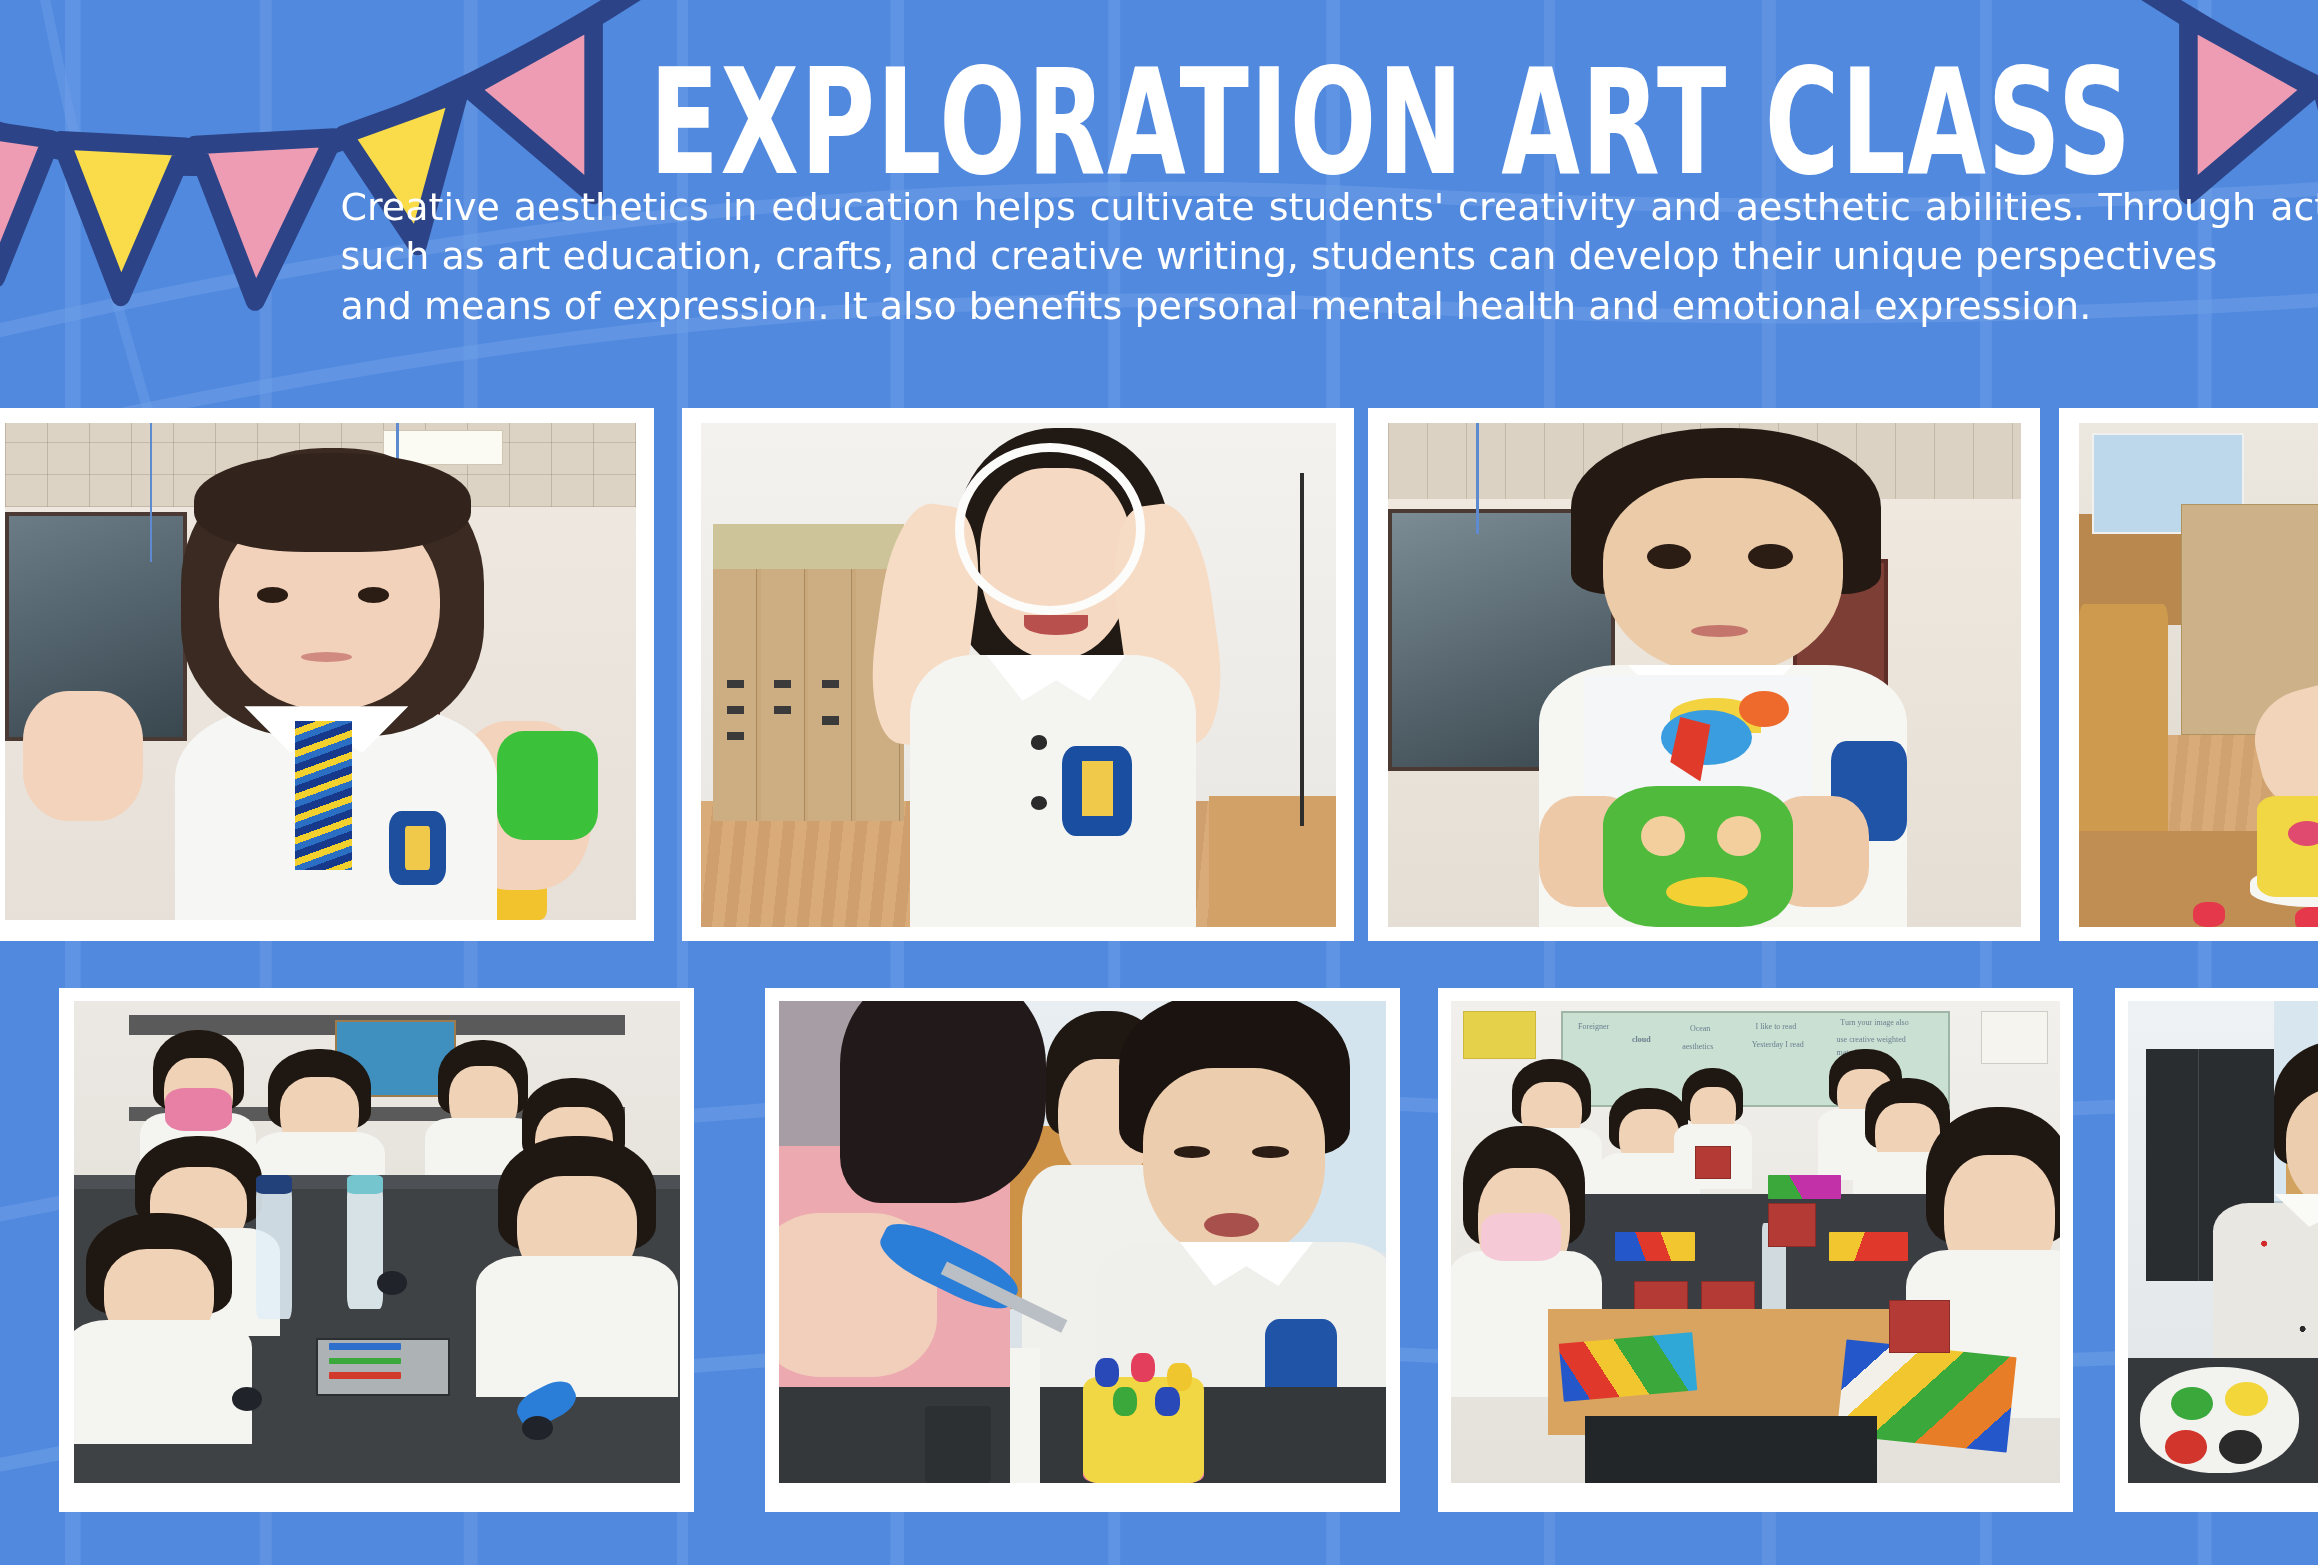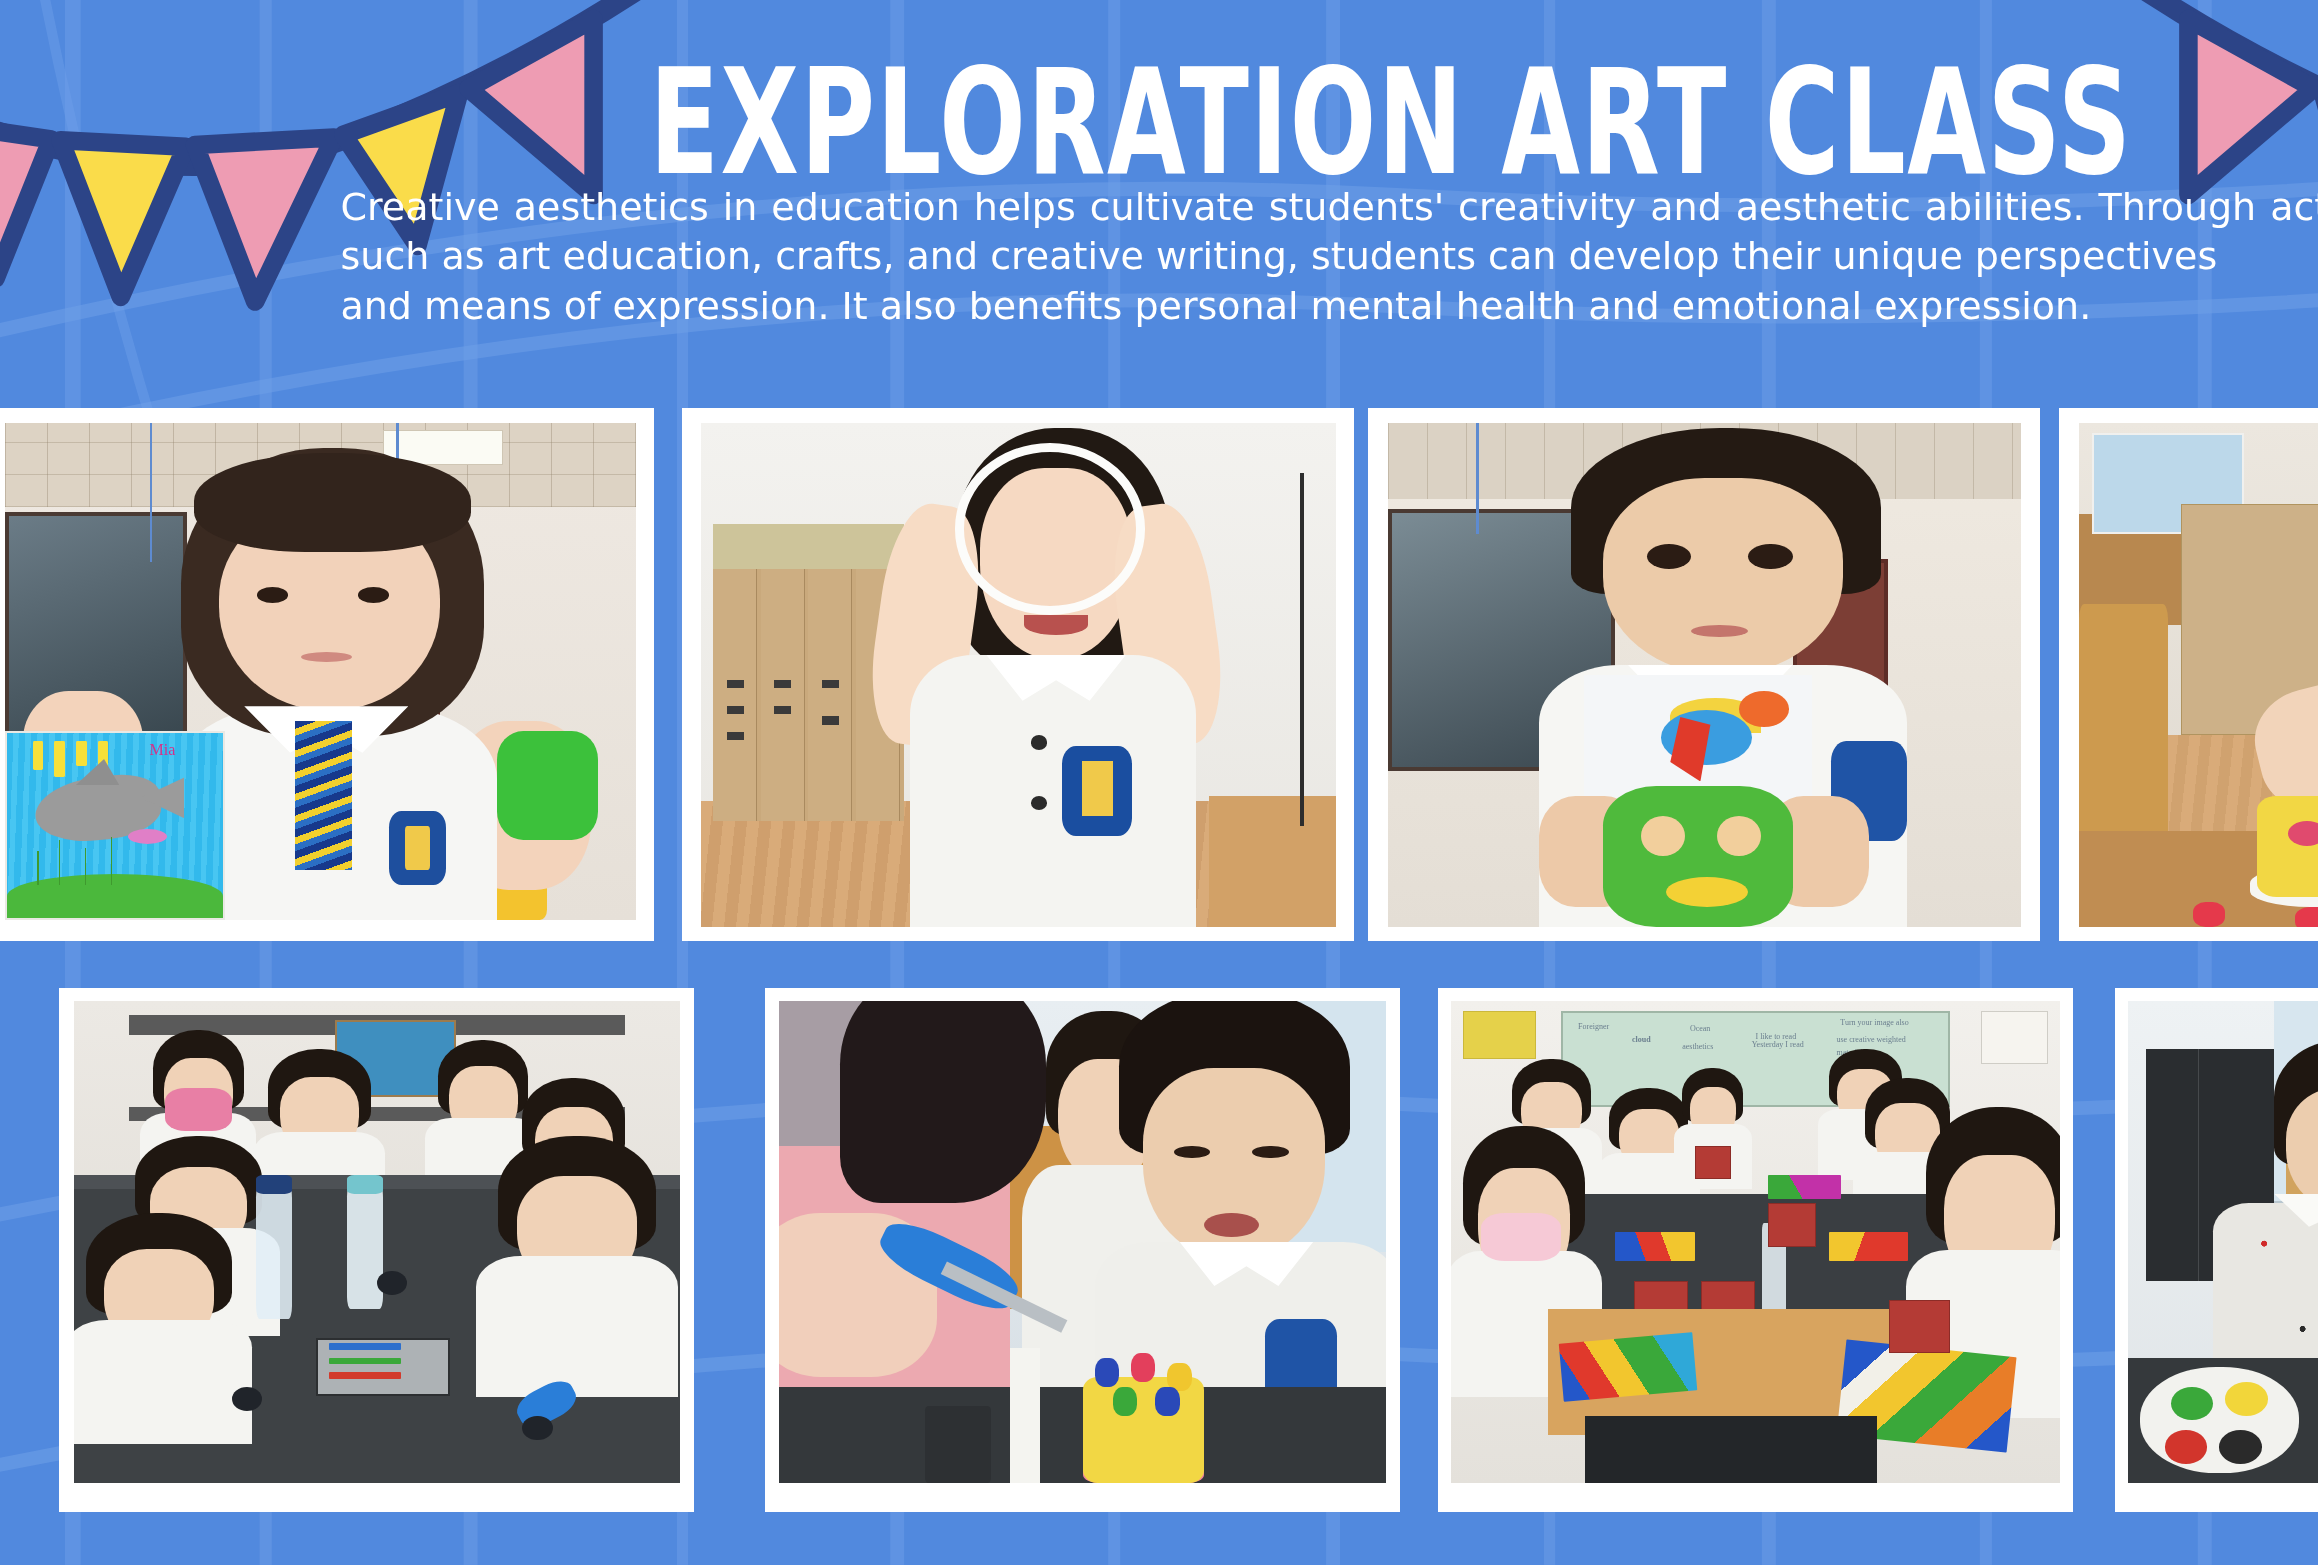--- a/index.html
+++ b/index.html
@@ -339,37 +339,20 @@
       <div class="sh p1-face"></div>
       <div class="sh p1-bang"></div>
       <div class="sh p1-eyeL"></div>
         <div class="sh p1-eyeR"></div>
       <div class="sh p1-mouth"></div>
       <div class="sh p1-collar"></div>
       <div class="sh p1-tie"></div>
       <div class="sh p1-badge"></div>
         <div class="sh p1-badge2"></div>
       <div class="sh p1-armL"></div>
-      <div class="sh p1-art">
-        <div class="sh p1-artsky"></div>
-        <div class="sh p1-sunray" style="left:12%;"></div>
-        <div class="sh p1-sunray" style="left:22%; height:20%;"></div>
-        <div class="sh p1-sunray" style="left:32%; height:14%;"></div>
-        <div class="sh p1-sunray" style="left:42%; height:18%;"></div>
-        <div class="sh p1-dolph"></div>
-        <div class="sh p1-dfin"></div>
-        <div class="sh p1-dtail"></div>
-        <div class="sh p1-fish"></div>
-        <div class="sh p1-grass"></div>
-        <div class="sh p1-weed" style="left:14%; height:18%;"></div>
-        <div class="sh p1-weed" style="left:24%; height:24%;"></div>
-        <div class="sh p1-weed" style="left:36%; height:20%;"></div>
-        <div class="sh p1-weed" style="left:48%; height:26%;"></div>
-        <div class="sh p1-name">Mia</div>
-      </div>
     </div>
   </div>
 
   <div class="photo-frame" style="left:682px; top:408px; width:672px; height:533px;">
     <div class="photo-inner ph" style="left:18.5px; top:15px; width:635px; height:504px;">
       <div class="sh p2-wall"></div>
       <div class="sh p2-floor"></div>
       <div class="sh p2-desk"></div>
       <div class="sh p2-pole"></div>
       <div class="sh p2-boxes">
@@ -548,21 +531,21 @@
   <div class="photo-frame" style="left:1438px; top:988px; width:635px; height:524px;">
     <div class="photo-inner ph" style="left:13px; top:13px; width:609px; height:482px;">
       <div class="sh p7-wall"></div>
       <div class="sh p7-post1"></div>
         <div class="sh p7-post2"></div>
       <div class="sh p7-board">
         <span class="p7-bt" style="left:4%;  top:10%;">Foreigner</span>
         <span class="p7-bt" style="left:18%; top:24%;font-weight:bold;">cloud</span>
         <span class="p7-bt" style="left:33%; top:12%;">Ocean</span>
         <span class="p7-bt" style="left:31%; top:32%;">aesthetics</span>
-        <span class="p7-bt" style="left:50%; top:10%;margin-top:10px;">I like to read</span>
+        <span class="p7-bt" style="left:50%; top:10%;">I like to read</span>
         <span class="p7-bt" style="left:49%; top:30%;">Yesterday I read</span>
         <span class="p7-bt" style="left:72%; top:6%;">Turn your image also</span>
         <span class="p7-bt" style="left:71%; top:24%;">use creative weighted</span>
         <span class="p7-bt" style="left:71%; top:38%;">materials</span>
         <span class="p7-bt" style="left:73%; top:54%;">love it !!</span>
       </div>
       <div class="kid" style="left:10%; top:12%; width:13%; height:30%;">
           <i class="h"></i>
           <i class="f"></i>
           <i class="b"></i>

